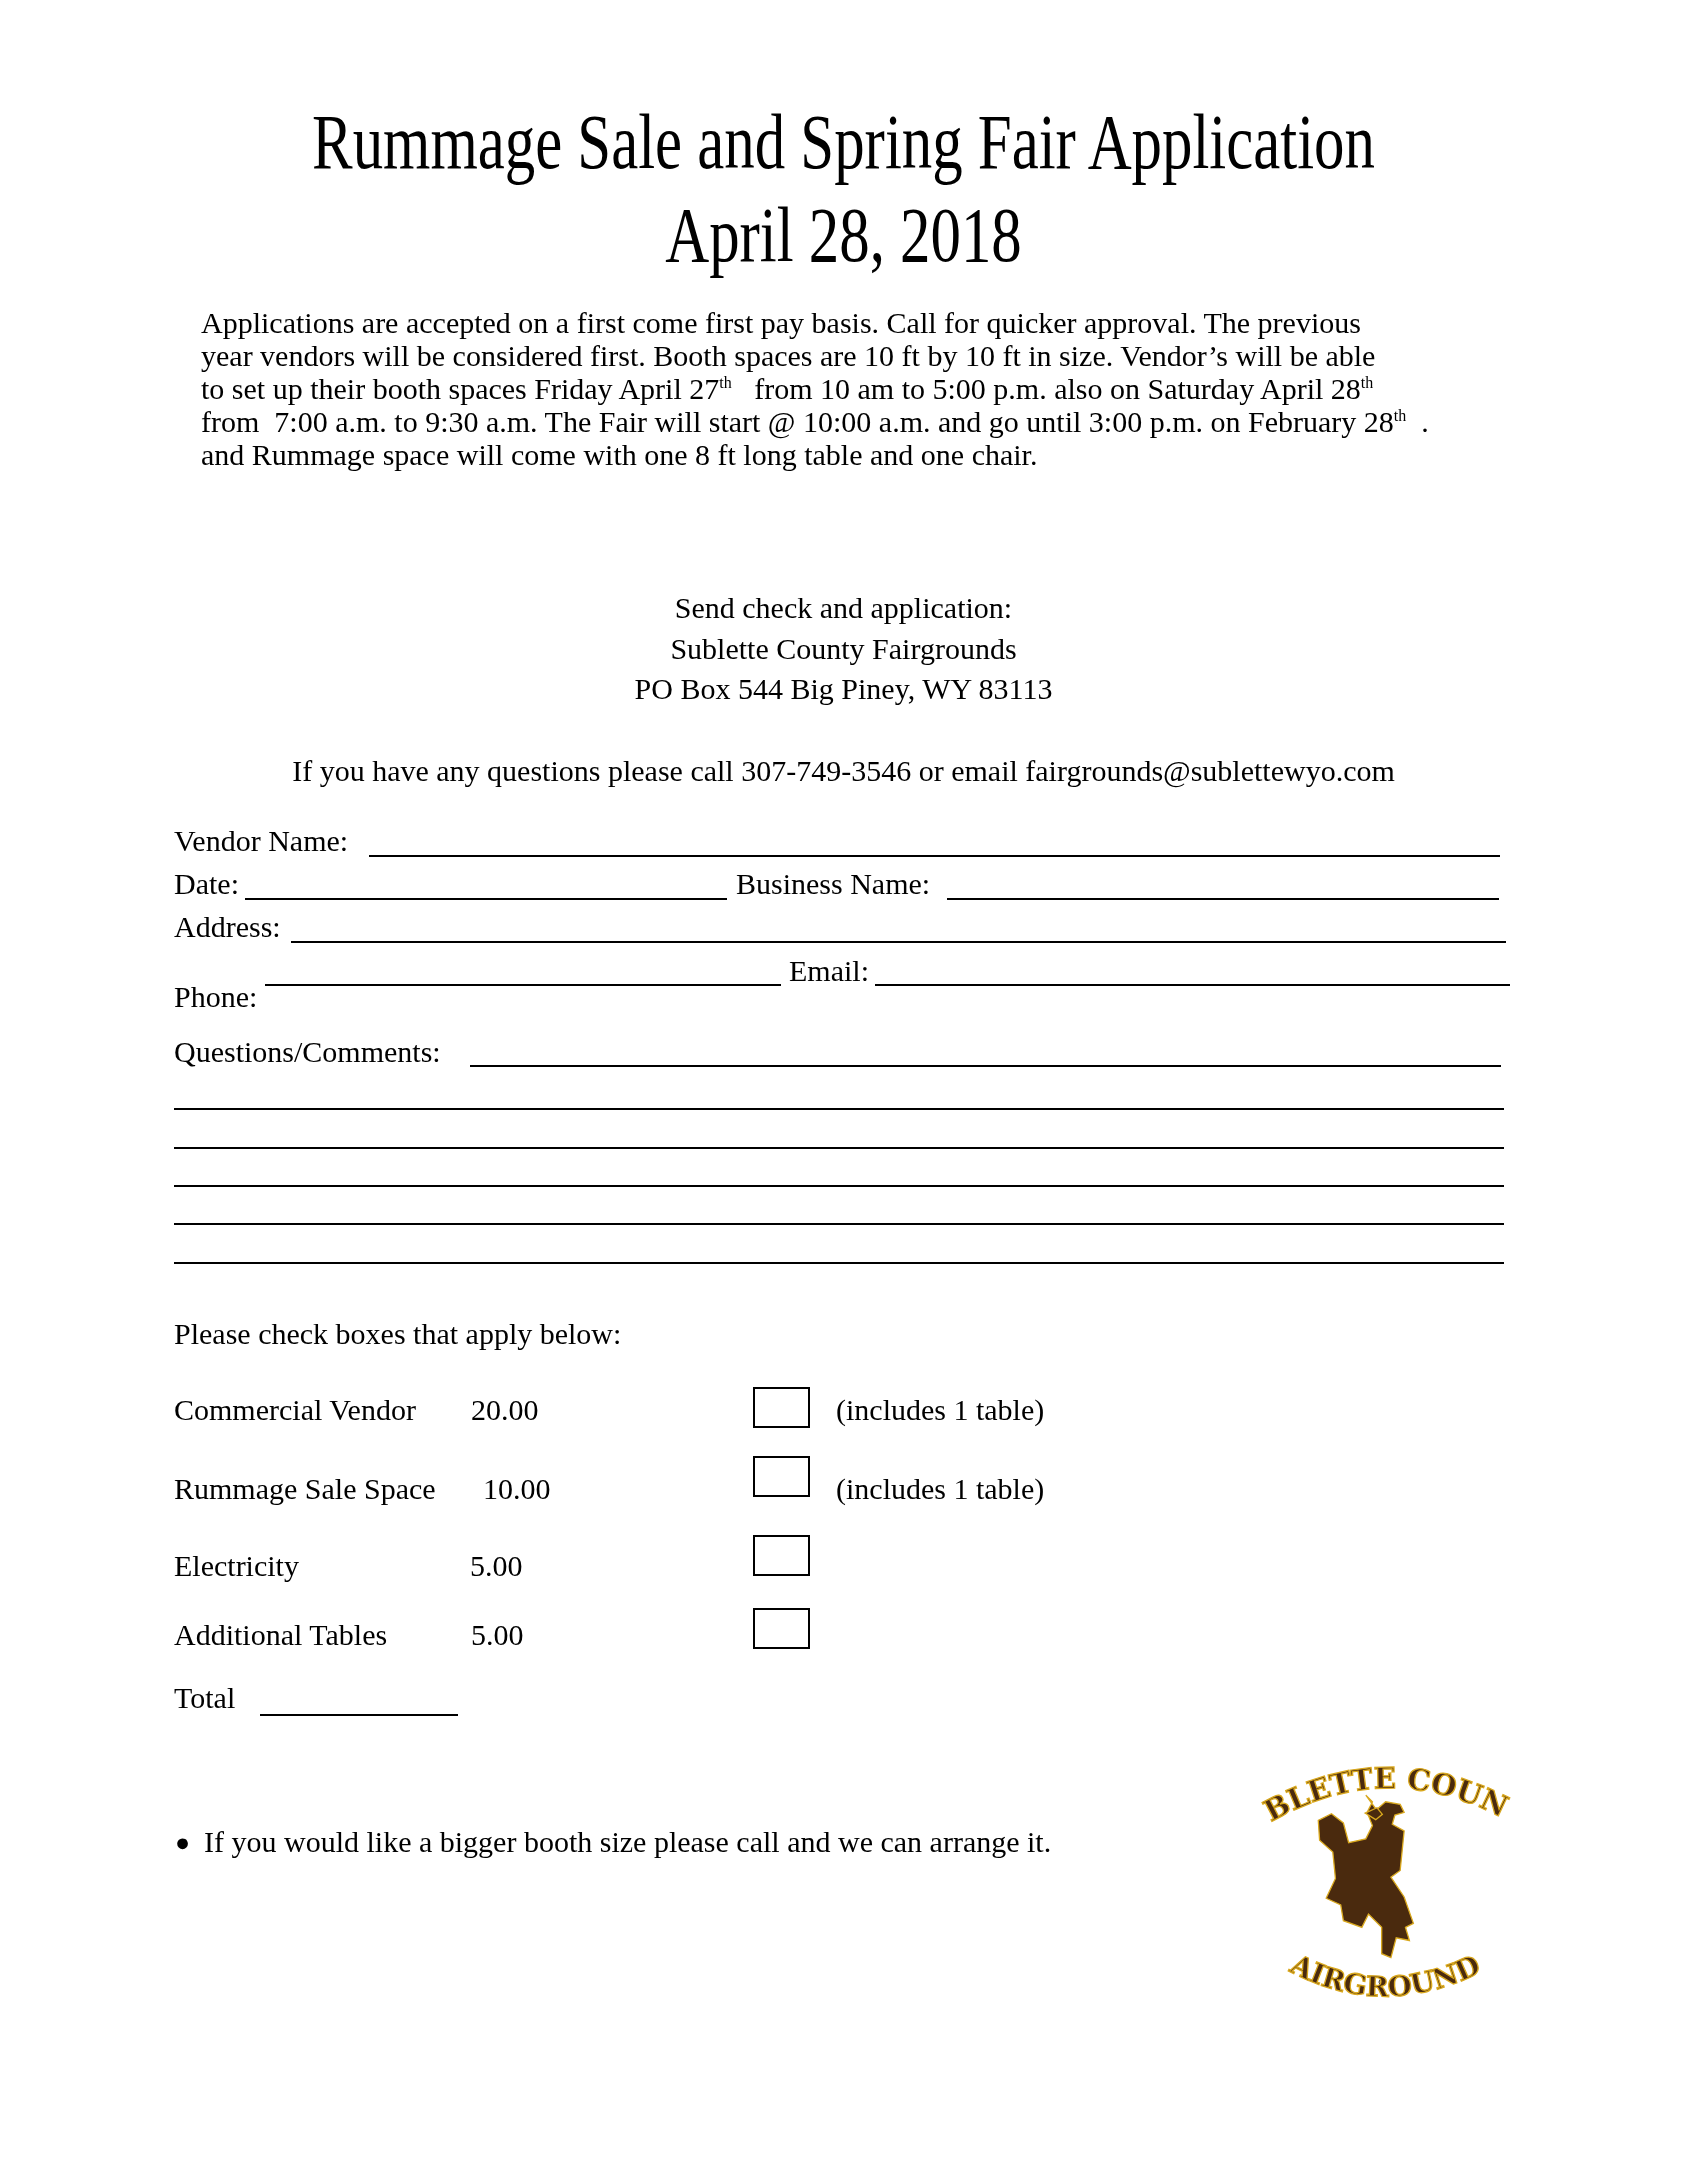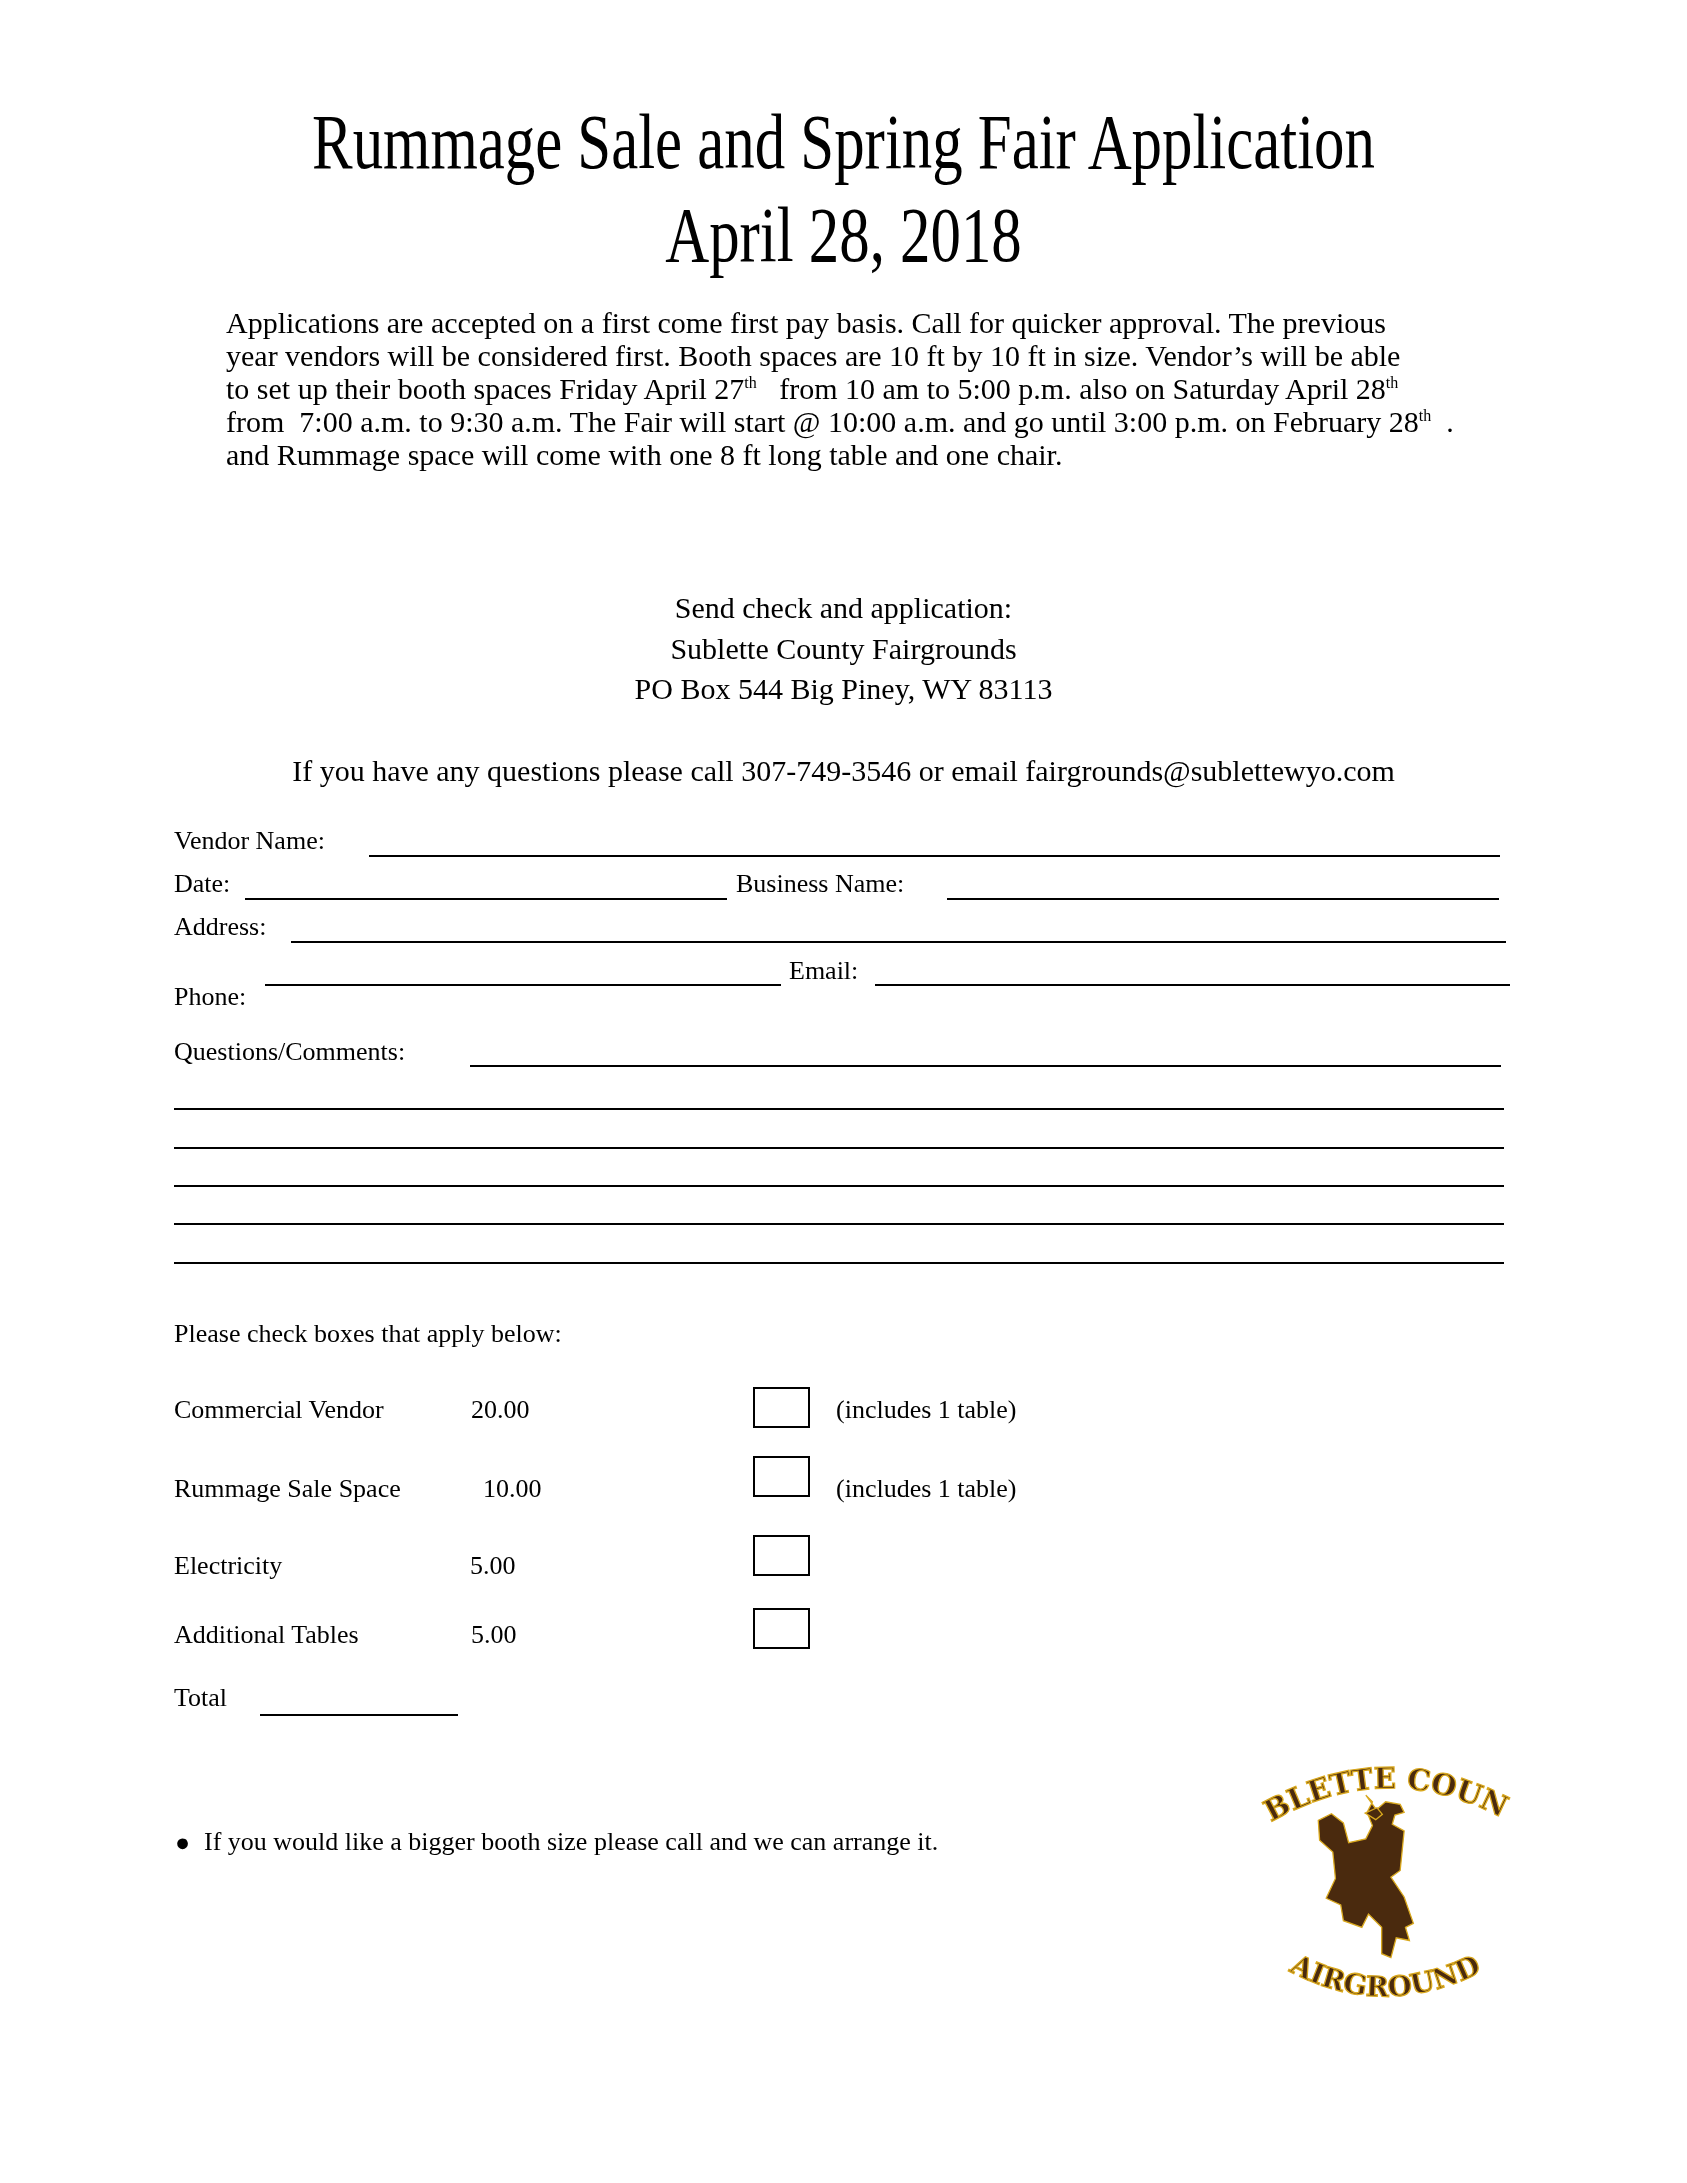--- a/index.html
+++ b/index.html
@@ -1,24 +1,24 @@
 <!DOCTYPE html>
 <html style="font-size:10.6px"><head>
 <meta charset="utf-8">
 <style>
   html,body{margin:0;padding:0;background:#fff;}
   body{width:1687px;height:2183px;position:relative;overflow:hidden;color:#000;font-family:"Liberation Serif","DejaVu Serif",serif;}
   .abs{position:absolute;white-space:nowrap;}
   #title{left:0;width:1687px;text-align:center;top:99px;font-size:78px;line-height:86px;transform:scaleX(0.78);transform-origin:center;}
   #date{left:0;width:1687px;text-align:center;top:192px;font-size:78px;line-height:86px;transform:scaleX(0.78);transform-origin:center;}
   #para{left:201px;top:306px;width:1323px;font-size:30px;line-height:33px;}
-  #para div{white-space:nowrap;margin-left:25px;}
+  #para div{white-space:nowrap;}
   sup{font-size:16px;line-height:0;vertical-align:super;}
   .center{left:0;width:1687px;text-align:center;font-size:30px;line-height:34px;}
-  .lbl{font-size:26px;line-height:34px;}
+  .lbl{font-size:30px;line-height:34px;}
   .uline{position:absolute;height:2px;background:#000;}
   .cbox{position:absolute;width:57px;height:41px;border:2.6px solid #000;box-sizing:border-box;cursor:pointer;background:#fff;}
   #logo{position:absolute;left:1244px;top:1747px;width:278px;height:284px;}
 </style>
 </head>
 <body>
 
 <div id="title" class="abs">Rummage Sale and Spring Fair Application</div>
 <div id="date" class="abs">April 28, 2018</div>
 

